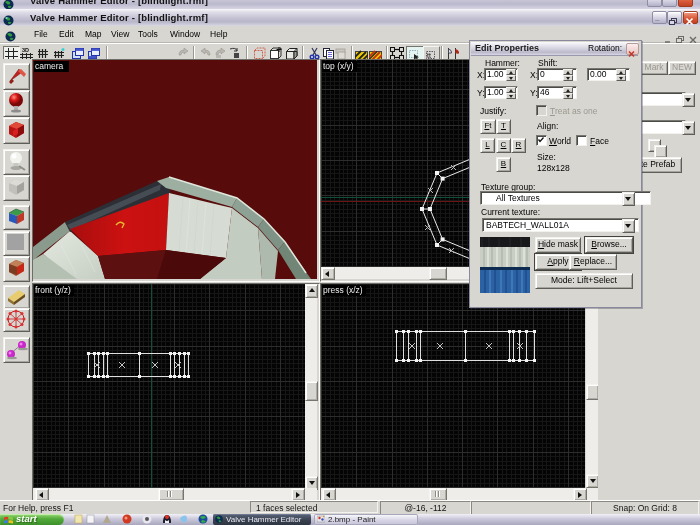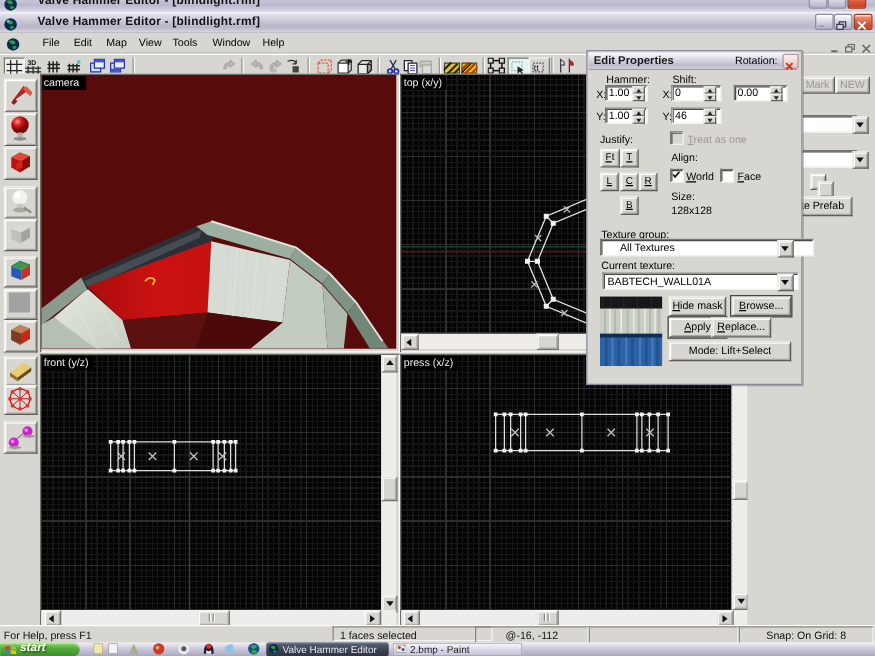--- a/index.html
+++ b/index.html
@@ -652,21 +652,21 @@
 
   <div class="btn" style="left:65px;top:196px;width:44px;height:14px;line-height:13px"><u>H</u>ide mask</div>
   <div class="btn" style="left:115px;top:196px;width:46px;height:14px;line-height:13px;outline:1px solid #44443e"><u>B</u>rowse...</div>
   <div class="btn" style="left:65px;top:213px;width:44px;height:14px;line-height:13px;outline:1px solid #44443e"><u>A</u>pply</div>
   <div class="btn" style="left:99px;top:213px;width:46px;height:14px;line-height:13px"><u>R</u>eplace...</div>
   <div class="btn" style="left:65px;top:232px;width:96px;height:14px;line-height:13px">Mode: Lift+Select</div>
 </div>
 
 <div class="a" style="left:0;top:500px;width:700px;height:14px;background:#d8d6d1;border-top:1px solid #fff;font-size:8.5px;color:#111">
   <div class="a" style="left:3px;top:2px">For Help, press F1</div>
-  <div class="a" style="left:266px;top:0;width:128px;height:12px;border:1px solid;border-color:#8a8880 #f4f3f0 #f4f3f0 #8a8880;padding-left:5px;line-height:12px;box-sizing:border-box">1 faces selected</div>
+  <div class="a" style="left:250px;top:0;width:128px;height:12px;border:1px solid;border-color:#8a8880 #f4f3f0 #f4f3f0 #8a8880;padding-left:5px;line-height:12px;box-sizing:border-box">1 faces selected</div>
   <div class="a" style="left:380px;top:0;width:89px;height:12px;border:1px solid;border-color:#8a8880 #f4f3f0 #f4f3f0 #8a8880;text-align:center;line-height:12px">@-16, -112</div>
   <div class="a" style="left:471px;top:0;width:118px;height:12px;border:1px solid;border-color:#8a8880 #f4f3f0 #f4f3f0 #8a8880"></div>
   <div class="a" style="left:591px;top:0;width:106px;height:12px;border:1px solid;border-color:#8a8880 #f4f3f0 #f4f3f0 #8a8880;text-align:center;line-height:12px">Snap: On Grid: 8</div>
 </div>
 
 <div class="a" style="left:0;top:514px;width:700px;height:11px;background:linear-gradient(180deg,#f2f1f7 0%,#cac8da 45%,#a9a7bd 100%)">
 
   <div class="a" style="left:0;top:0;width:64px;height:11px;border-radius:0 6px 6px 0;background:linear-gradient(180deg,#96d876 0%,#51a93a 45%,#3d8f2b 100%);box-shadow:inset 0 1px 1px #c8f0b0">
     <svg class="a" width="10" height="9" style="left:4px;top:1px">
           <g>

